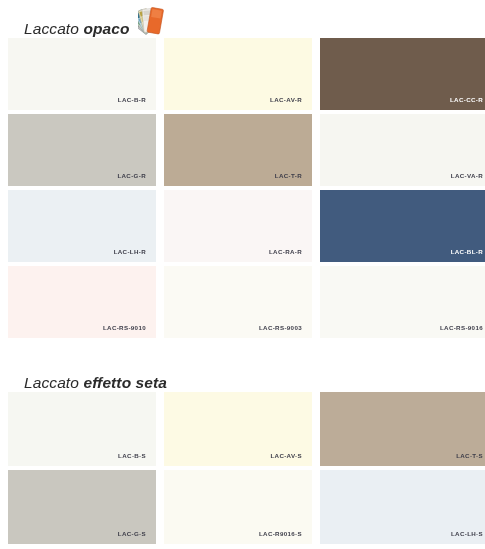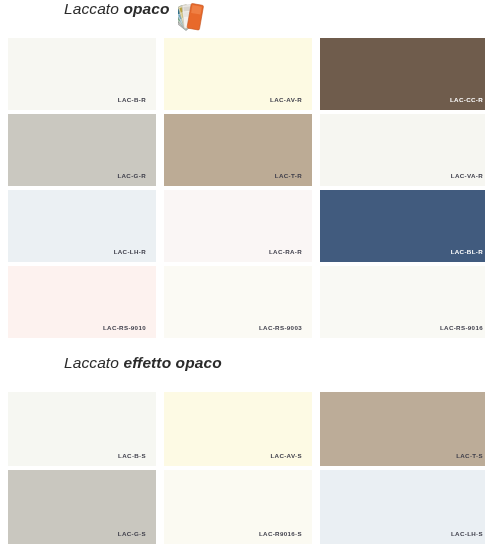--- a/index.html
+++ b/index.html
@@ -18,24 +18,23 @@
   .catalog {
     width: 485px;
     height: 549px;
     position: relative;
     box-sizing: border-box;
   }
 
   
   .section-header {
     display: flex;
-    align-items: flex-start;
+    align-items: flex-end;
     padding: 0 0 0 24px;
     height: 38px;
-    margin-left: 40px;
   }
   .section-title {
     font-size: 15.5px;
     font-style: italic;
     letter-spacing: 0.1px;
     white-space: nowrap;
     color: #2b2b2b;
   }
   .section-title .light {
     font-weight: 400;
@@ -186,21 +185,21 @@
       </div>
     </div>
   </div>
 
   <div class="section-gap"></div>
 
   <div class="section section-two">
     <div class="section-header">
       <div class="section-title">
         <span class="light">Laccato</span>
-        <span class="strong">effetto opaco</span>
+        <span class="strong">effetto seta</span>
       </div>
     </div>
 
     <div class="swatch-grid">
       <div class="swatch" style="background: rgb(246, 247, 242);">
         <span class="swatch-label" style="color: rgb(61, 61, 73);">LAC-B-S</span>
       </div>
       <div class="swatch" style="background: rgb(253, 250, 228);">
         <span class="swatch-label" style="color: rgb(61, 61, 73);">LAC-AV-S</span>
       </div>

